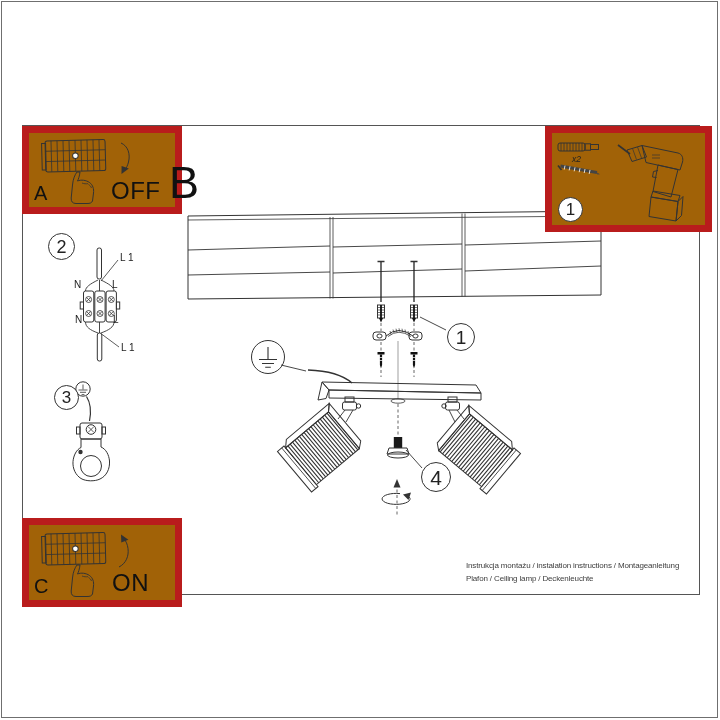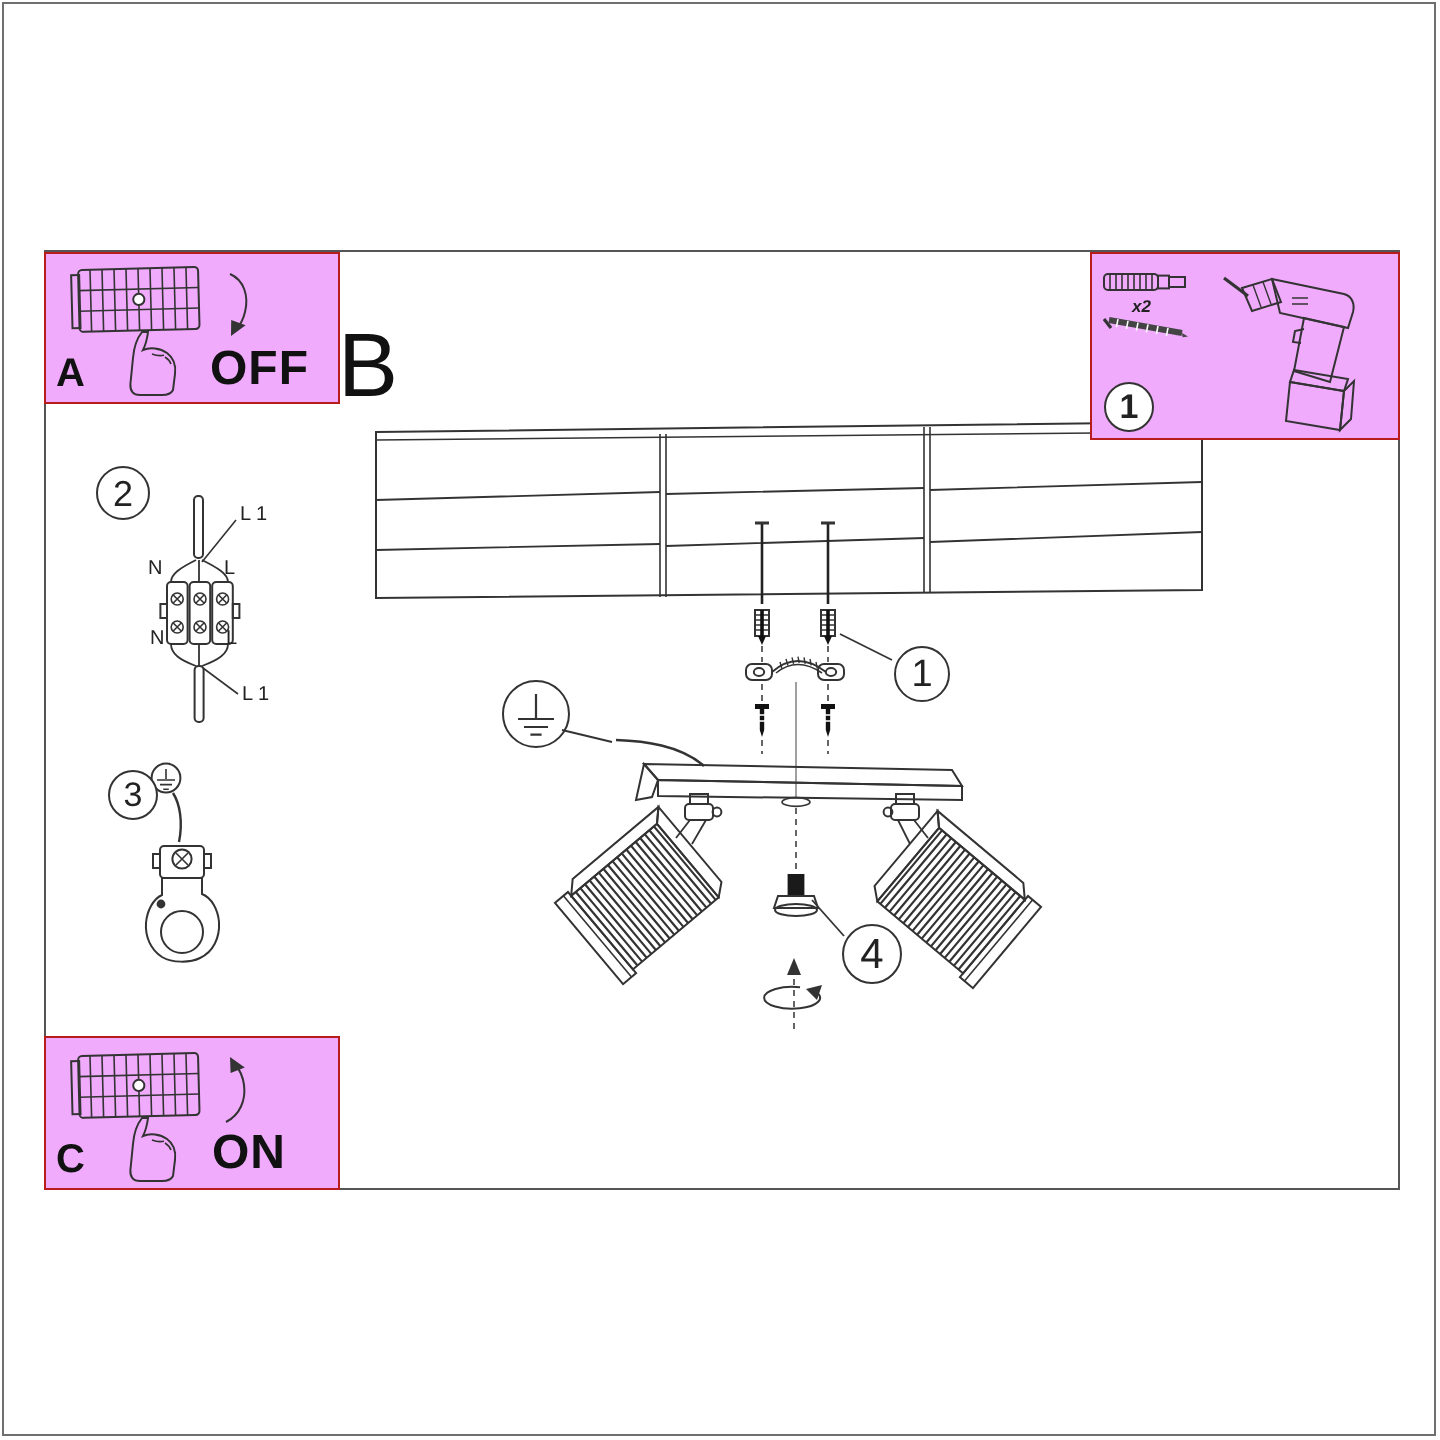--- a/index.html
+++ b/index.html
@@ -1,21 +1,21 @@
 <!DOCTYPE html>
 <html><head>
 <meta charset="utf-8">
 <style>
   html,body{margin:0;padding:0;background:#fff;}
   .page{position:relative;width:720px;height:720px;background:#ffffff;
         font-family:"Liberation Sans", sans-serif;color:#1a1a1a;overflow:hidden;}
   .abs{position:absolute;}
   .outer-border{left:1px;top:1px;width:715px;height:715px;border:1.5px solid #6f6f6f;}
   .main-frame{left:22px;top:125px;width:676px;height:468px;border:1px solid #555;}
-  .subbox{background:#f0abfc;border:1px solid #b91c1c;z-index:3;font-weight:bold;}
+  .subbox{background:#a16207;border:7px solid #b91c1c;z-index:3;}
   .box-a{left:22px;top:126px;width:146px;height:74px;}
   .box-c{left:22px;top:518px;width:146px;height:75px;}
   .box-parts{left:545px;top:126px;width:153px;height:92px;}
   .big-letter{font-size:45px;color:#111;z-index:4;line-height:1;}
   .panel-letter{font-size:20px;color:#111;z-index:4;line-height:1;}
   .switch-word{font-size:24px;color:#111;z-index:4;line-height:1;letter-spacing:.5px;}
   .circ{border:1.2px solid #333;border-radius:50%;background:#fff;color:#222;
         display:flex;align-items:center;justify-content:center;z-index:4;line-height:1;}
   .wire-lbl{font-size:10px;color:#222;z-index:4;line-height:1;}
   .qty-lbl{font-size:8.5px;font-style:italic;color:#222;z-index:5;line-height:1;}
@@ -284,14 +284,18 @@
   <div class="abs circ" style="left:447px;top:323px;width:26px;height:26px;font-size:19px;">1</div>
   <div class="abs circ" style="left:421px;top:462px;width:28px;height:28px;font-size:21px;">4</div>
 
   <div class="abs wire-lbl" style="left:120px;top:253px;">L 1</div>
   <div class="abs wire-lbl" style="left:74px;top:280px;">N</div>
   <div class="abs wire-lbl" style="left:112px;top:280px;">L</div>
   <div class="abs wire-lbl" style="left:75px;top:315px;">N</div>
   <div class="abs wire-lbl" style="left:113px;top:315px;">L</div>
   <div class="abs wire-lbl" style="left:121px;top:343px;">L 1</div>
 
+  <div class="abs footer" style="left:466px;top:559px;">
+    <div>Instrukcja montażu / instalation instructions / Montageanleitung</div>
+    <div>Plafon / Ceiling lamp / Deckenleuchte</div>
+  </div>
 
 </div>
 
 </body></html>

